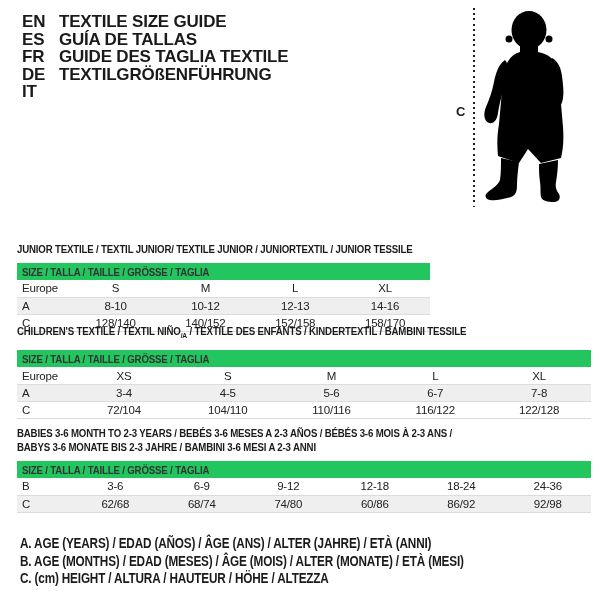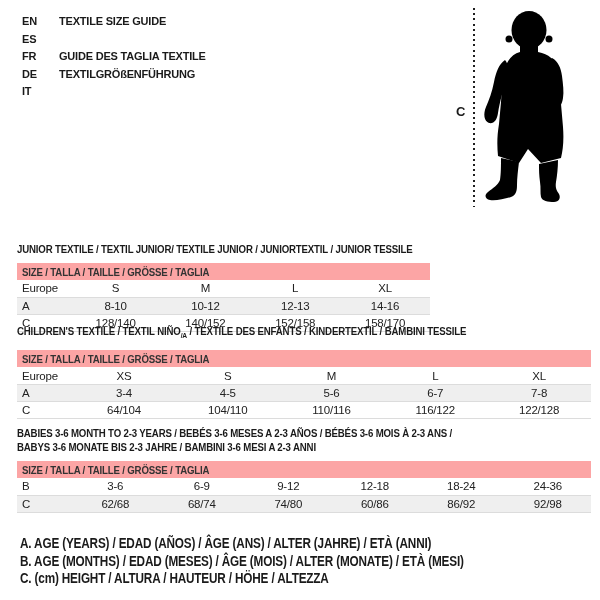--- a/index.html
+++ b/index.html
@@ -4,21 +4,21 @@
 <style>
   html,body { margin:0; padding:0; }
   body {
     width:600px; height:600px; position:relative; overflow:hidden;
     background:#ffffff; color:#1a1a1a;
     font-family:"Liberation Sans", sans-serif;
     letter-spacing:-0.2px;
   }
   
   .langs { position:absolute; top:13px; left:22px; }
-  .lang-row { display:flex; line-height:17.5px; font-size:11px; font-weight:bold; white-space:nowrap; }
+  .lang-row { display:flex; line-height:17.5px; font-size:17px; font-weight:bold; white-space:nowrap; }
   .lang-code { width:37px; flex:0 0 37px; }
   
   .figure { position:absolute; top:0; left:448px; width:152px; height:214px; }
   .dotted-line {
     position:absolute; left:25px; top:8px; width:2px; height:199px;
     background:repeating-linear-gradient(to bottom, #1f1f1f 0 2px, transparent 2px 5.2px);
   }
   .figure-label { position:absolute; left:8px; top:104px; font-size:13px; font-weight:bold; }
   .silhouette { position:absolute; left:35px; top:10px; width:84px; height:196px; }
   
@@ -26,40 +26,41 @@
   #sec-junior   { top:218px; width:413px;margin-top:24px; }
   #sec-children { top:324px; width:574px; }
   #sec-babies   { top:426px; width:574px; }
   .section-title { font-size:11.5px; font-weight:bold; line-height:14px; margin:0 0 7px 0; white-space:nowrap; }
   .condensed { display:inline-block; transform:scaleX(0.84); transform-origin:0 50%; white-space:nowrap; }
   .sub { font-size:8px; vertical-align:sub; }
   table { width:100%; border-collapse:collapse; table-layout:fixed; font-size:11.5px; }
   tr { height:17px; }
   th, td { padding:0; vertical-align:middle; }
   .size-bar th {
-    background:#fca5a5; text-align:left; font-weight:600; color:#333333;
+    background:#22c55e; text-align:left; font-weight:600; color:#333333;
     padding-left:5px; height:17px;
   }
   tbody td { text-align:center; border-bottom:1px solid #dcdcdc; font-weight:400; color:#222222; }
   td.label { text-align:left; padding-left:5px; }
   tr.row-alt td { background:#efefef; }
   
   #footnotes { position:absolute; top:535px; left:20px; }
   .footnote { font-size:14px; font-weight:bold; line-height:17.5px; white-space:nowrap; }
 </style>
 </head>
 <body>
 
 <div class="langs">
   <div class="lang-row">
     <span class="lang-code">EN</span>
     <span>TEXTILE SIZE GUIDE</span>
   </div>
   <div class="lang-row">
     <span class="lang-code">ES</span>
+    <span>GUÍA DE TALLAS</span>
   </div>
   <div class="lang-row">
     <span class="lang-code">FR</span>
     <span>GUIDE DES TAGLIA TEXTILE</span>
   </div>
   <div class="lang-row">
     <span class="lang-code">DE</span>
     <span>TEXTILGRÖßENFÜHRUNG</span>
   </div>
   <div class="lang-row">
@@ -163,21 +164,21 @@
       <tr class="row-alt">
         <td class="label">A</td>
         <td>3-4</td>
         <td>4-5</td>
         <td>5-6</td>
         <td>6-7</td>
         <td>7-8</td>
       </tr>
       <tr>
         <td class="label">C</td>
-        <td>64/104</td>
+        <td>72/104</td>
         <td>104/110</td>
         <td>110/116</td>
         <td>116/122</td>
         <td>122/128</td>
       </tr>
     </tbody>
   </table>
 </div>
 
 <div class="section" id="sec-babies">

